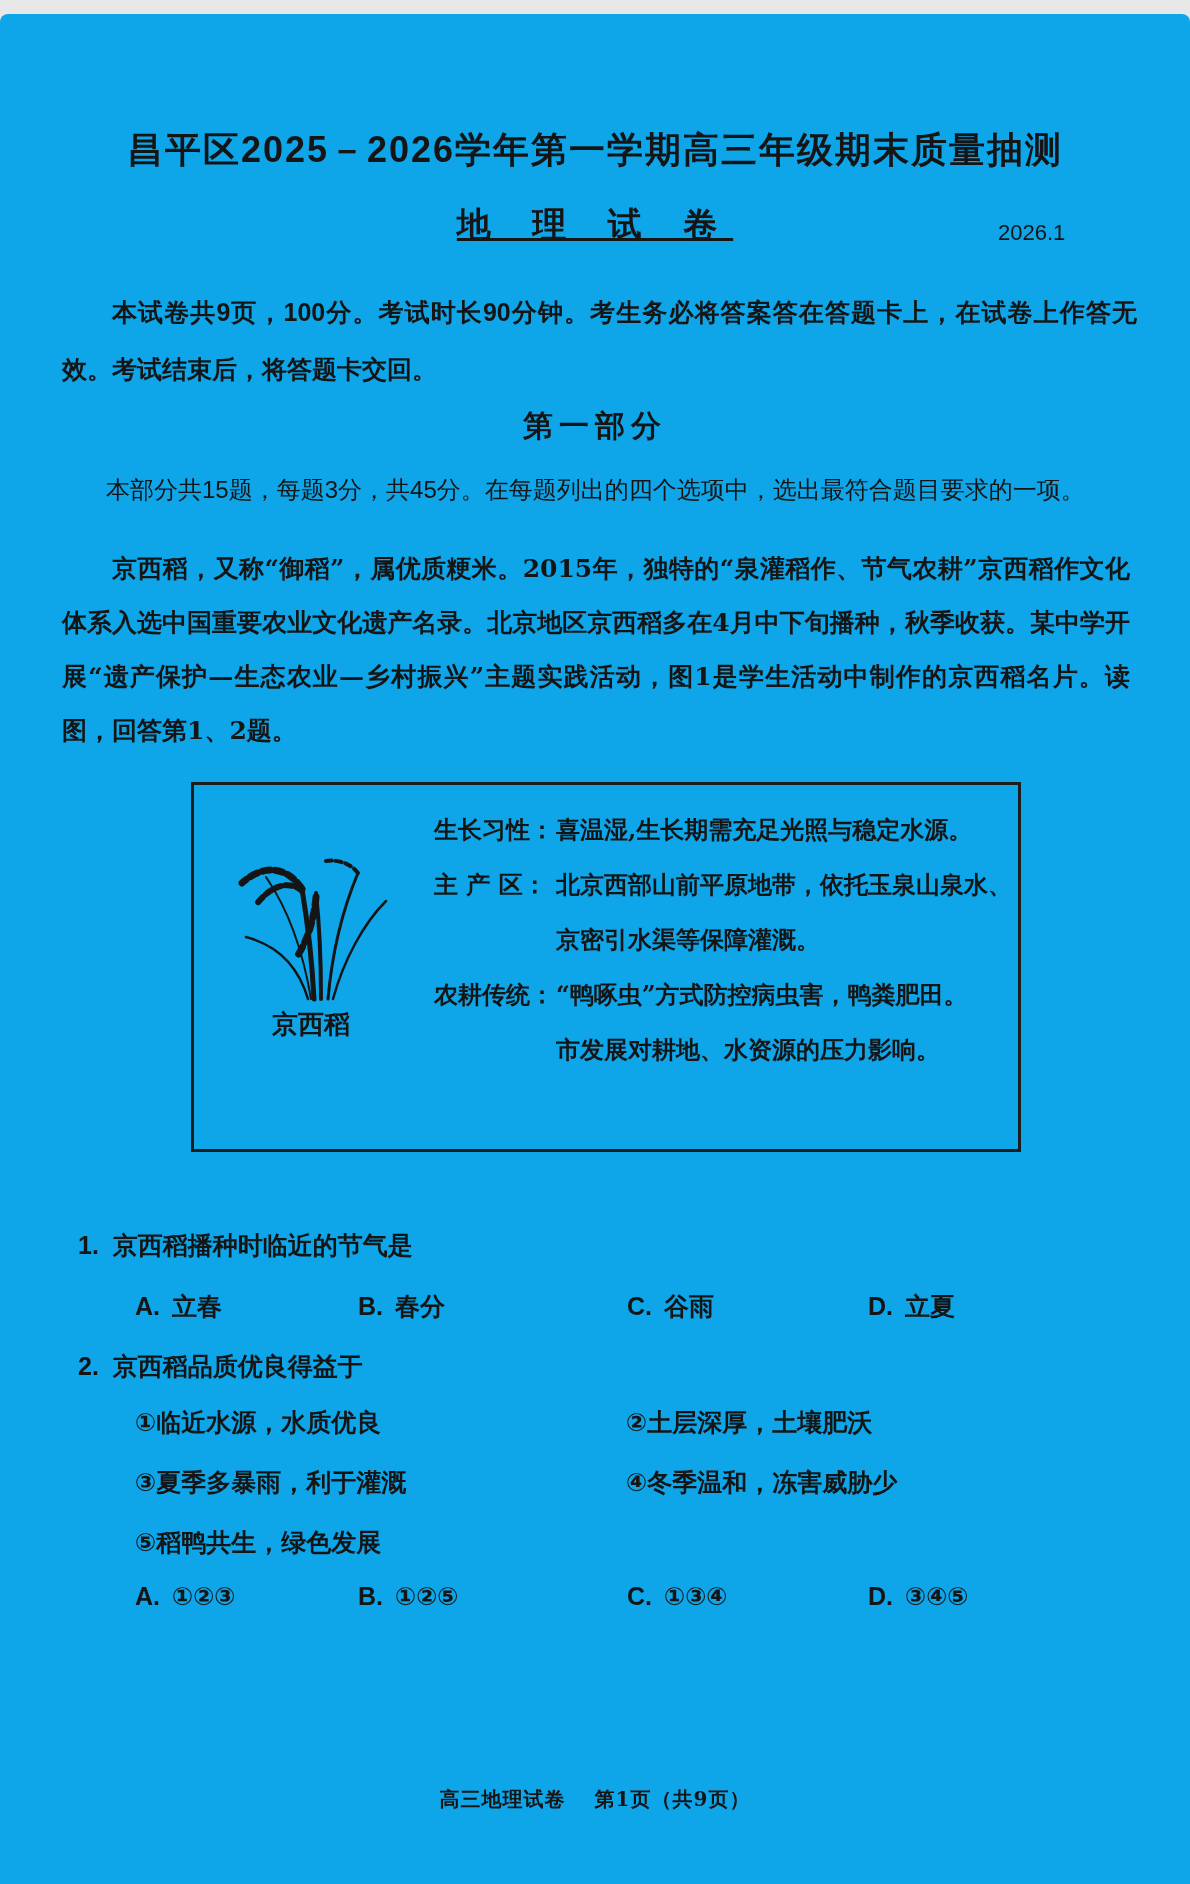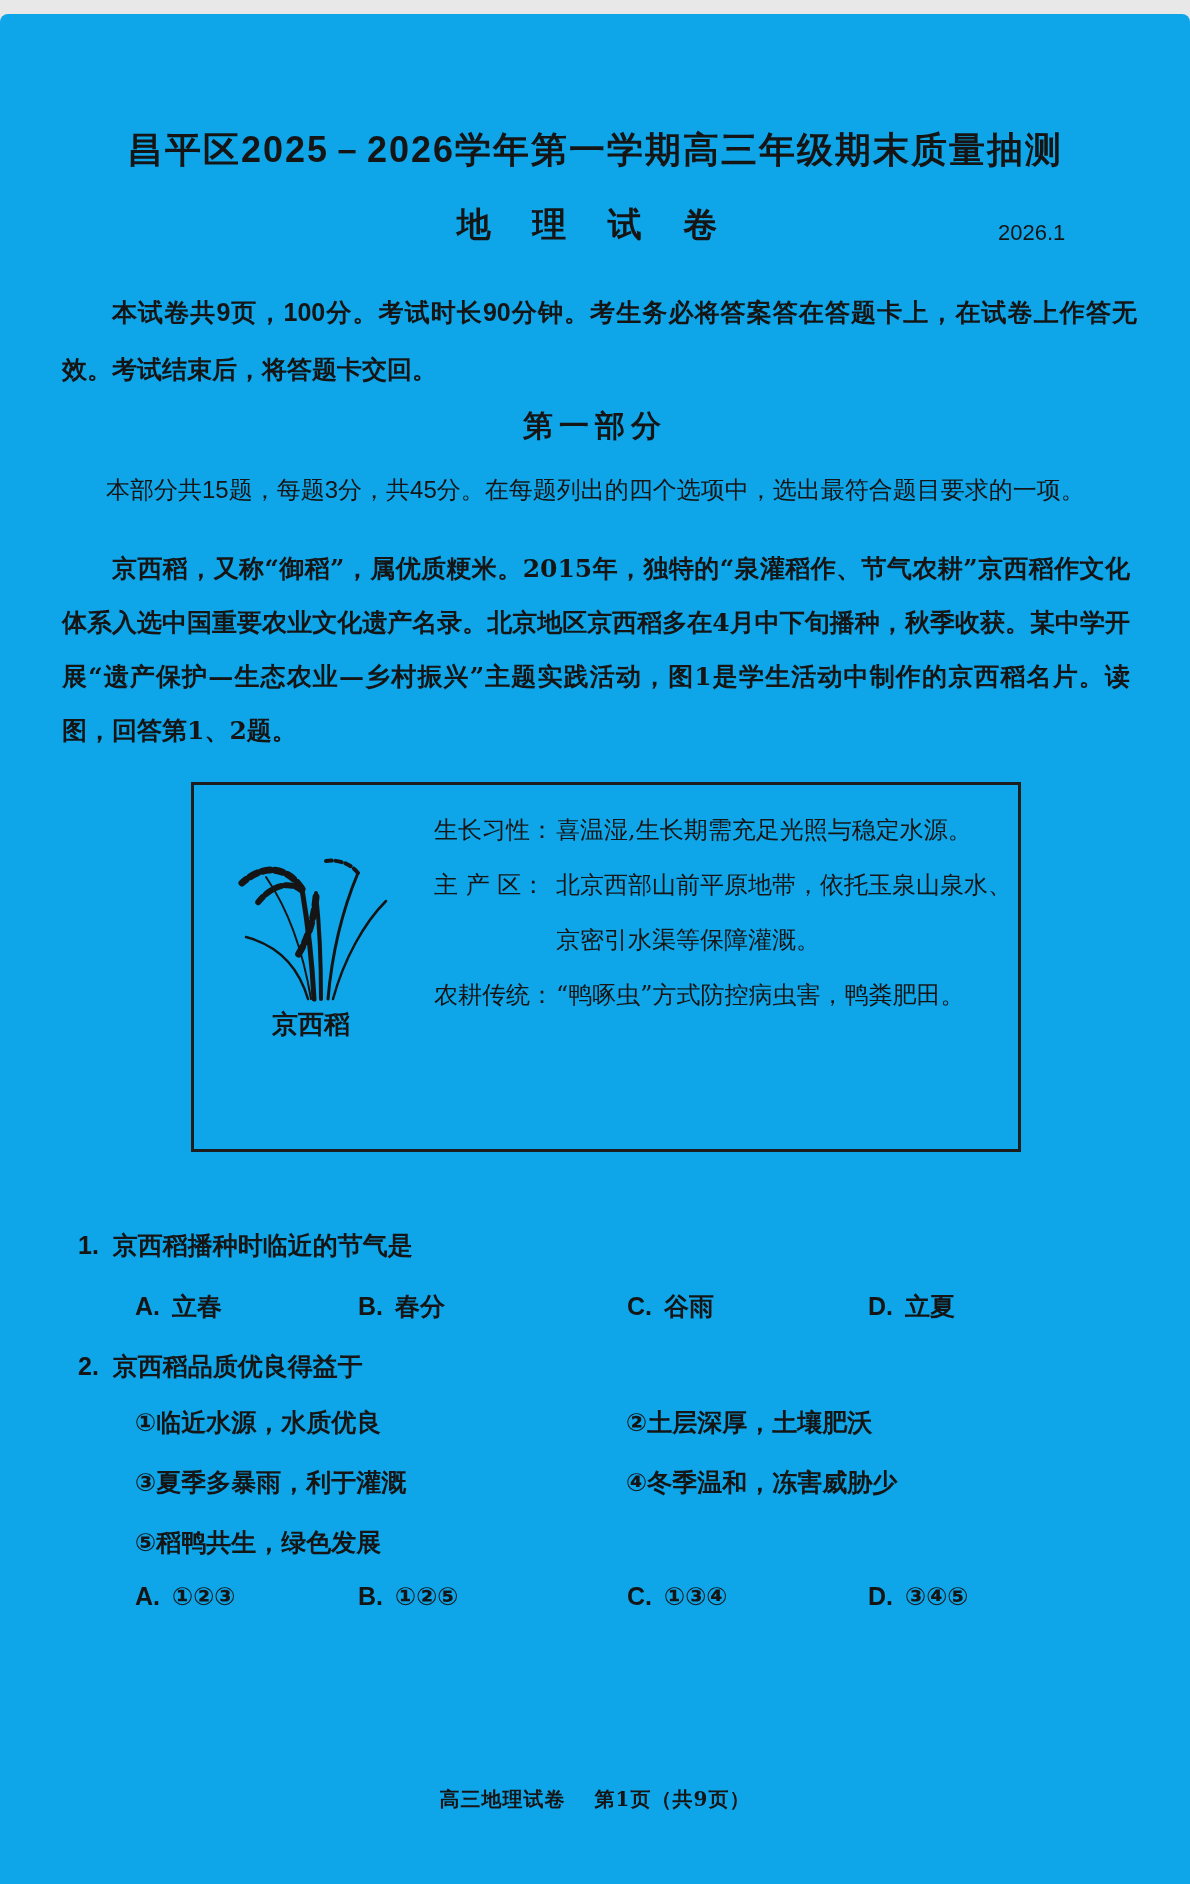--- a/index.html
+++ b/index.html
@@ -13,21 +13,21 @@
     overflow:hidden;
     border-radius:8px;
   }
   .abs { position:absolute; }
   .center { left:0; right:0; text-align:center; }
 
   .title-main {
     top:112px; font-size:36px; font-weight:bold; letter-spacing:2px;
   }
   .title-subject {
-    top:188px; font-size:34px; font-weight:bold; letter-spacing:16px;
+    top:188px; font-size:34px; font-weight:bold; letter-spacing:16px;text-decoration:underline;
   }
   .title-date {
     top:206px; left:998px; font-size:22px; font-weight:normal;
   }
   .intro {
     top:270px; left:62px; width:1075px;
     font-size:25px; font-weight:bold; line-height:57px;
     text-indent:50px; text-align:justify;
   }
   .part-heading {
@@ -51,21 +51,21 @@
   }
   .rice-art { position:absolute; left:22px; top:62px; width:190px; height:155px; }
   .rice-label {
     position:absolute; left:22px; top:222px; width:190px;
     text-align:center; font-size:26px; font-weight:bold;
     font-family:"DejaVu Serif","Liberation Serif",serif;
   }
   .card-rows {
     position:absolute; left:240px; top:28px; width:575px;
     font-family:"DejaVu Serif","Liberation Serif",serif;
-    font-size:24px; font-weight:normal;
+    font-size:24px; font-weight:bold;
   }
   .card-row { height:55px; line-height:34px; white-space:nowrap; }
   .card-row .lbl { display:inline-block; min-width:122px; }
   .card-row.cont { padding-left:122px; }
 
   .fig-caption { top:1145px; font-size:25px; font-weight:bold; }
 
   .q-stem { left:78px; font-size:25px; font-weight:bold; white-space:nowrap; }
   .q1 { top:1215px; }
   .q2 { top:1336px; }
@@ -131,20 +131,23 @@
       </div>
       <div class="card-row">
         <span class="lbl">主 产 区：</span><span>北京西部山前平原地带，依托玉泉山泉水、</span>
       </div>
       <div class="card-row cont">
         <span>京密引水渠等保障灌溉。</span>
       </div>
       <div class="card-row">
         <span class="lbl">农耕传统：</span><span>“鸭啄虫”方式防控病虫害，鸭粪肥田。</span>
       </div>
+      <div class="card-row cont">
+        <span>市发展对耕地、水资源的压力影响。</span>
+      </div>
     </div>
   </div>
 
 
   <div class="abs q-stem q1">
     <span class="q-num">1.</span><span>京西稻播种时临近的节气是</span>
   </div>
   <div>
     <span class="opt optrow-1 opt-c1"><span class="ol">A.</span><span>立春</span></span>
     <span class="opt optrow-1 opt-c2"><span class="ol">B.</span><span>春分</span></span>

